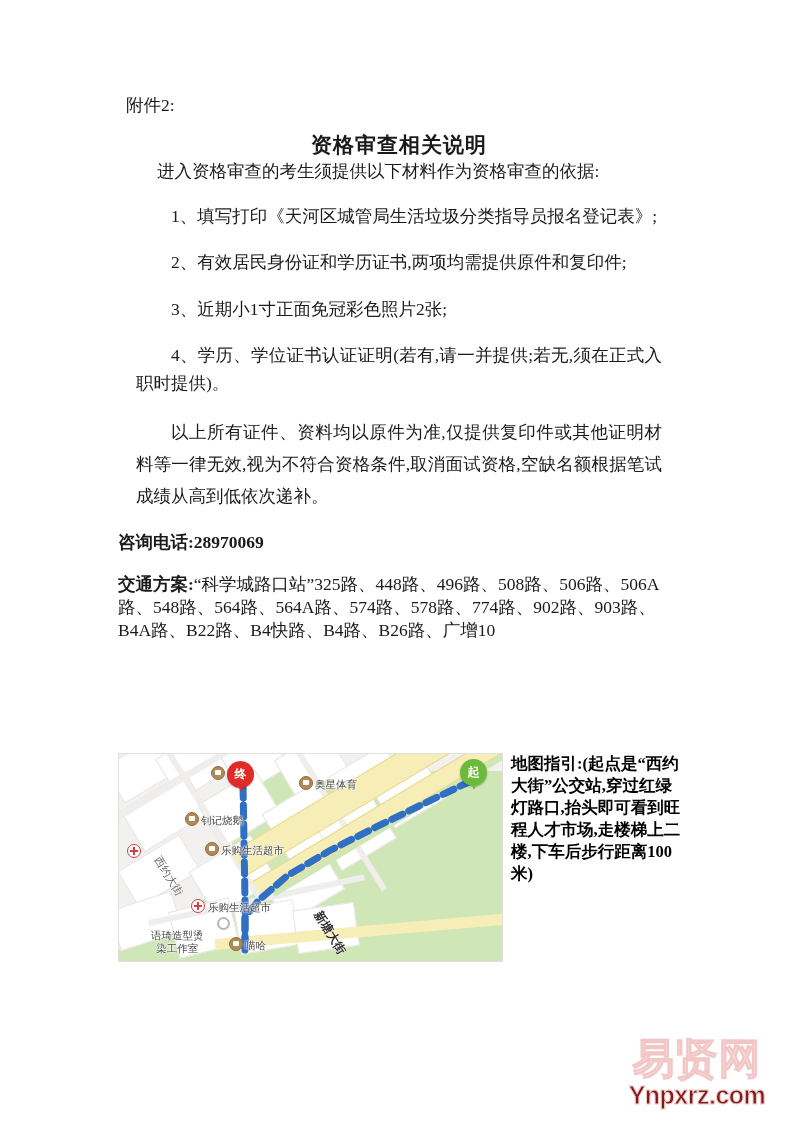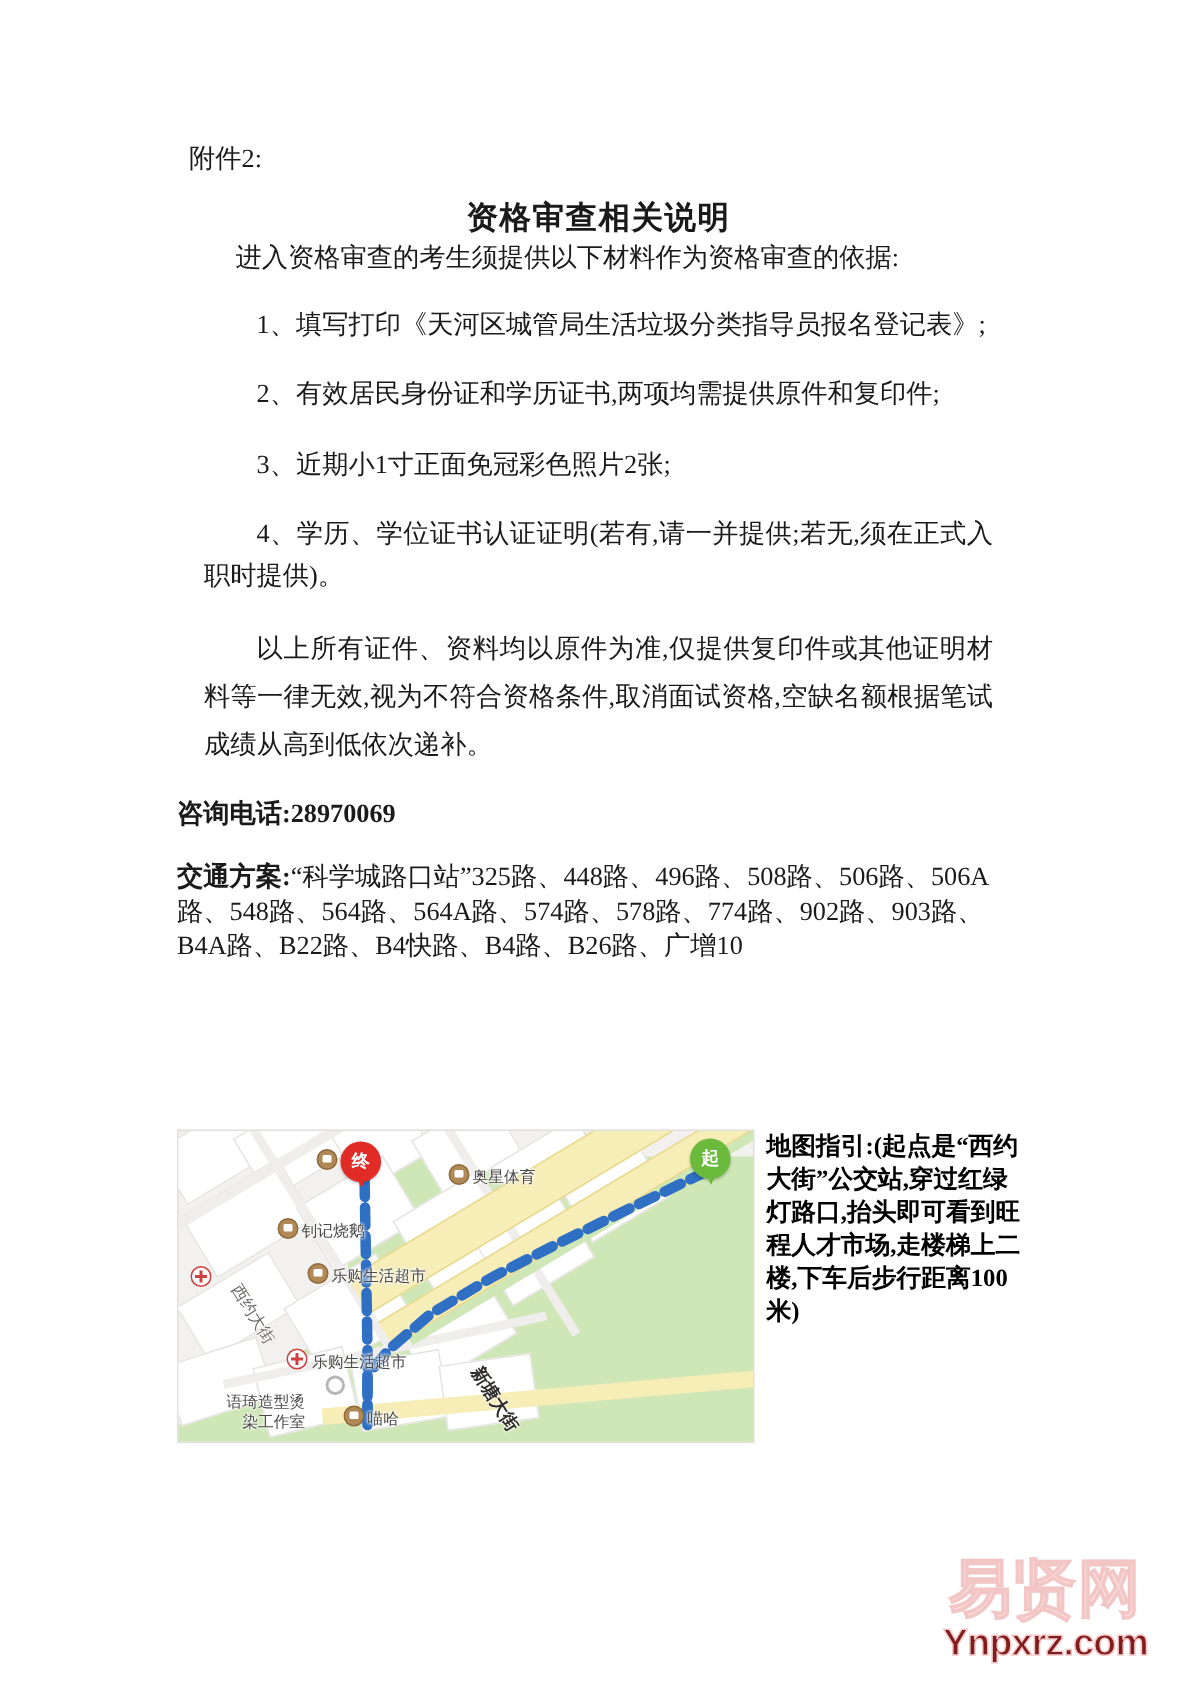--- a/index.html
+++ b/index.html
@@ -281,21 +281,21 @@
   .poi .cross:after  { left: 2px; top: 5px; width: 8px; height: 2px; }
   .poi .greydot {
     display: inline-block;
     width: 9px; height: 9px;
     border-radius: 50%;
     background: #fff;
     border: 2px solid #b9b7b5;
     vertical-align: -1px;
     margin-right: 2px;
   }
-  .poi.two-line { line-height: 1.25; text-align: right; }
+  .poi.two-line { line-height: 1.25; text-align: center; }
 
   .street-label {
     position: absolute;
     font-family: "Liberation Sans", sans-serif;
     font-size: 11px;
     color: #6d6b69;
     white-space: nowrap;
     z-index: 5;
     text-shadow: 0 0 2px #fff, 0 0 2px #fff;
   }

